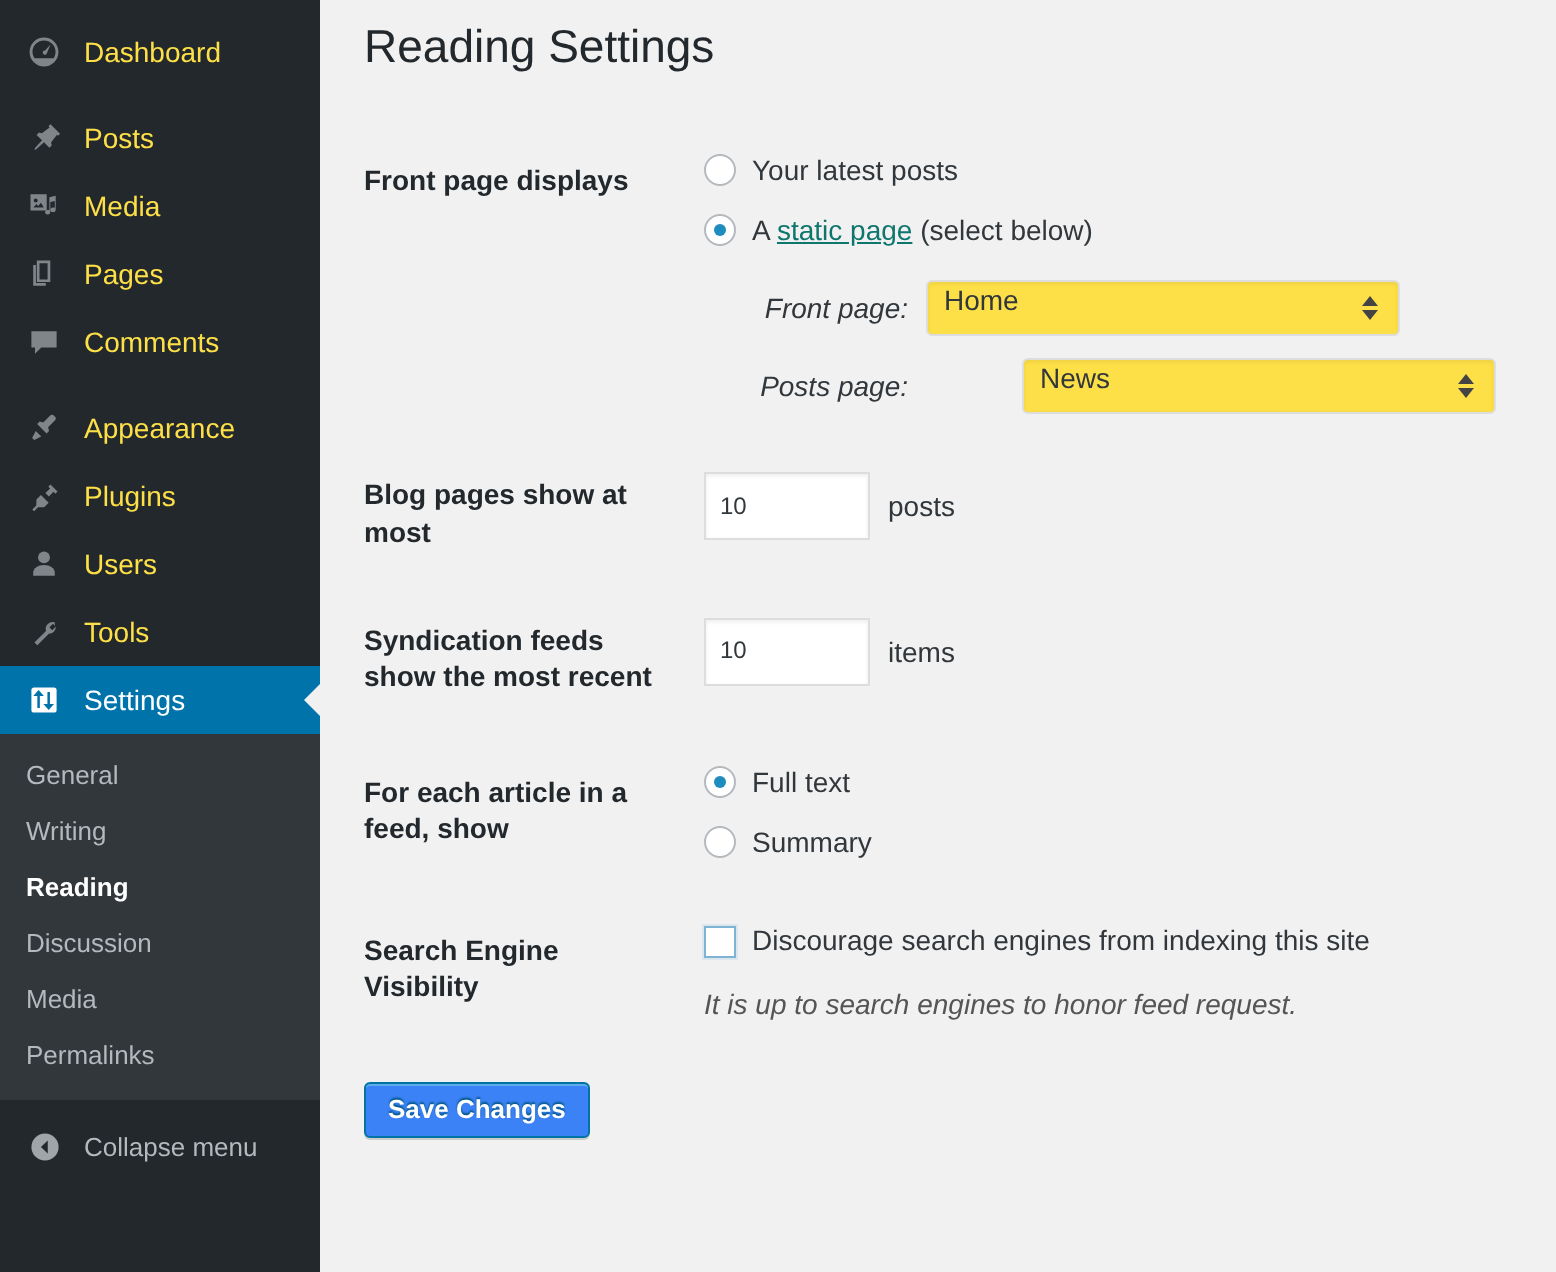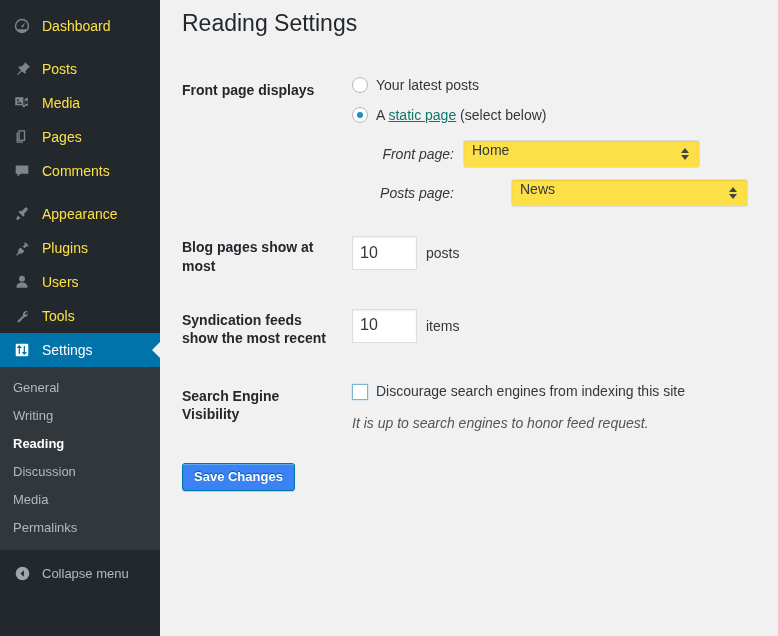--- a/index.html
+++ b/index.html
@@ -251,30 +251,30 @@
   .stepper-arrows .up {
     border-bottom: 5px solid #444;
     margin-bottom: 2px;
   }
   .stepper-arrows .down {
     border-top: 5px solid #444;
   }
 
   
   .numfield {
-    width: 65px;
+    width: 83px;
     height: 28px;
     border: 1px solid #ddd;
     border-radius: 0;
     background: #fff;
     box-shadow: inset 0 1px 2px rgba(0,0,0,.07);
     display: inline-flex;
     align-items: center;
     padding: 16px 7px;
-    font-size: 16px;
+    font-size: 12px;
     color: #32373c;
     vertical-align: middle;
     cursor: text;
   }
   .unit {
     display: inline-block;
     margin-left: 9px;
     font-size: 14px;
     color: #32373c;
     vertical-align: middle;
@@ -490,20 +490,33 @@
           </td>
         </tr>
 
         <tr class="tight">
           <th>Syndication feeds show the most recent</th>
           <td>
             <span class="numfield">10</span><span class="unit">items</span>
           </td>
         </tr>
 
+        <tr>
+          <th>For each article in a feed, show</th>
+          <td>
+            <div class="choice">
+              <span class="ctl radio checked"></span>
+              <span class="choice-label">Full text</span>
+            </div>
+            <div class="choice">
+              <span class="ctl radio"></span>
+              <span class="choice-label">Summary</span>
+            </div>
+          </td>
+        </tr>
 
         <tr>
           <th>Search Engine Visibility</th>
           <td>
             <div class="choice">
               <span class="ctl checkbox"></span>
               <span class="choice-label">Discourage search engines from indexing this site</span>
             </div>
             <p class="hint">It is up to search engines to honor feed request.</p>
           </td>

